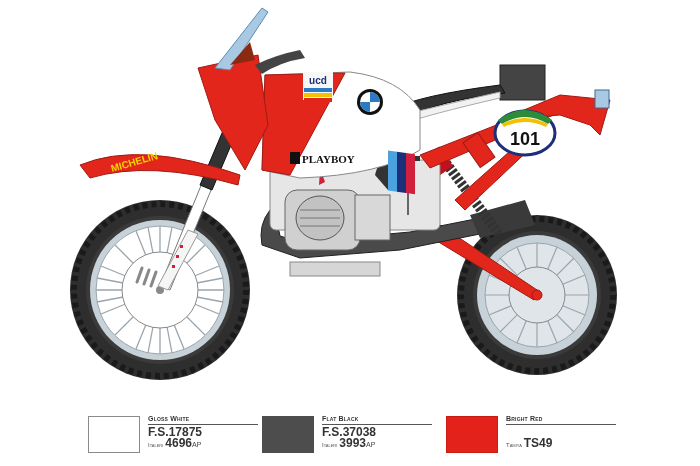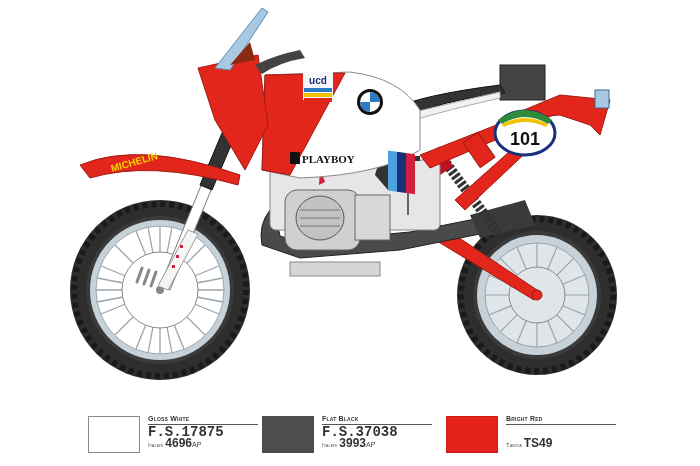--- a/index.html
+++ b/index.html
@@ -2,21 +2,21 @@
 <html><head>
 <meta charset="utf-8">
 <style>
   html,body{margin:0;padding:0;background:#ffffff;}
   body{width:700px;height:466px;position:relative;overflow:hidden;font-family:"Liberation Sans",sans-serif;}
   #bike{position:absolute;left:0;top:0;width:700px;height:400px;}
   .legend{position:absolute;top:412px;height:42px;}
   .swatch{position:absolute;left:0;top:4px;width:52px;height:37px;box-sizing:border-box;border:1px solid #8a8a8a;}
   .info{position:absolute;left:60px;top:3px;width:110px;}
   .name{font-size:7px;font-weight:bold;font-variant:small-caps;color:#333;letter-spacing:.2px;border-bottom:1px solid #555;padding-bottom:1px;line-height:8px;}
-  .fs{font-size:14px;font-weight:bold;color:#333;margin-top:3px;line-height:9px;font-family:Liberation Mono, monospace;}
+  .fs{font-size:12px;font-weight:bold;color:#333;margin-top:3px;line-height:9px;}
   .brand{font-size:7px;color:#555;margin-top:2px;line-height:9px;}
   .brand .sc{font-variant:small-caps;font-size:6px;}
   .brand b{color:#333;font-size:12px;}
   .brand .suf{color:#444;font-size:7px;}
 </style>
 </head>
 <body>
 
 <svg id="bike" viewBox="0 0 700 400" xmlns="http://www.w3.org/2000/svg">
   <defs>

